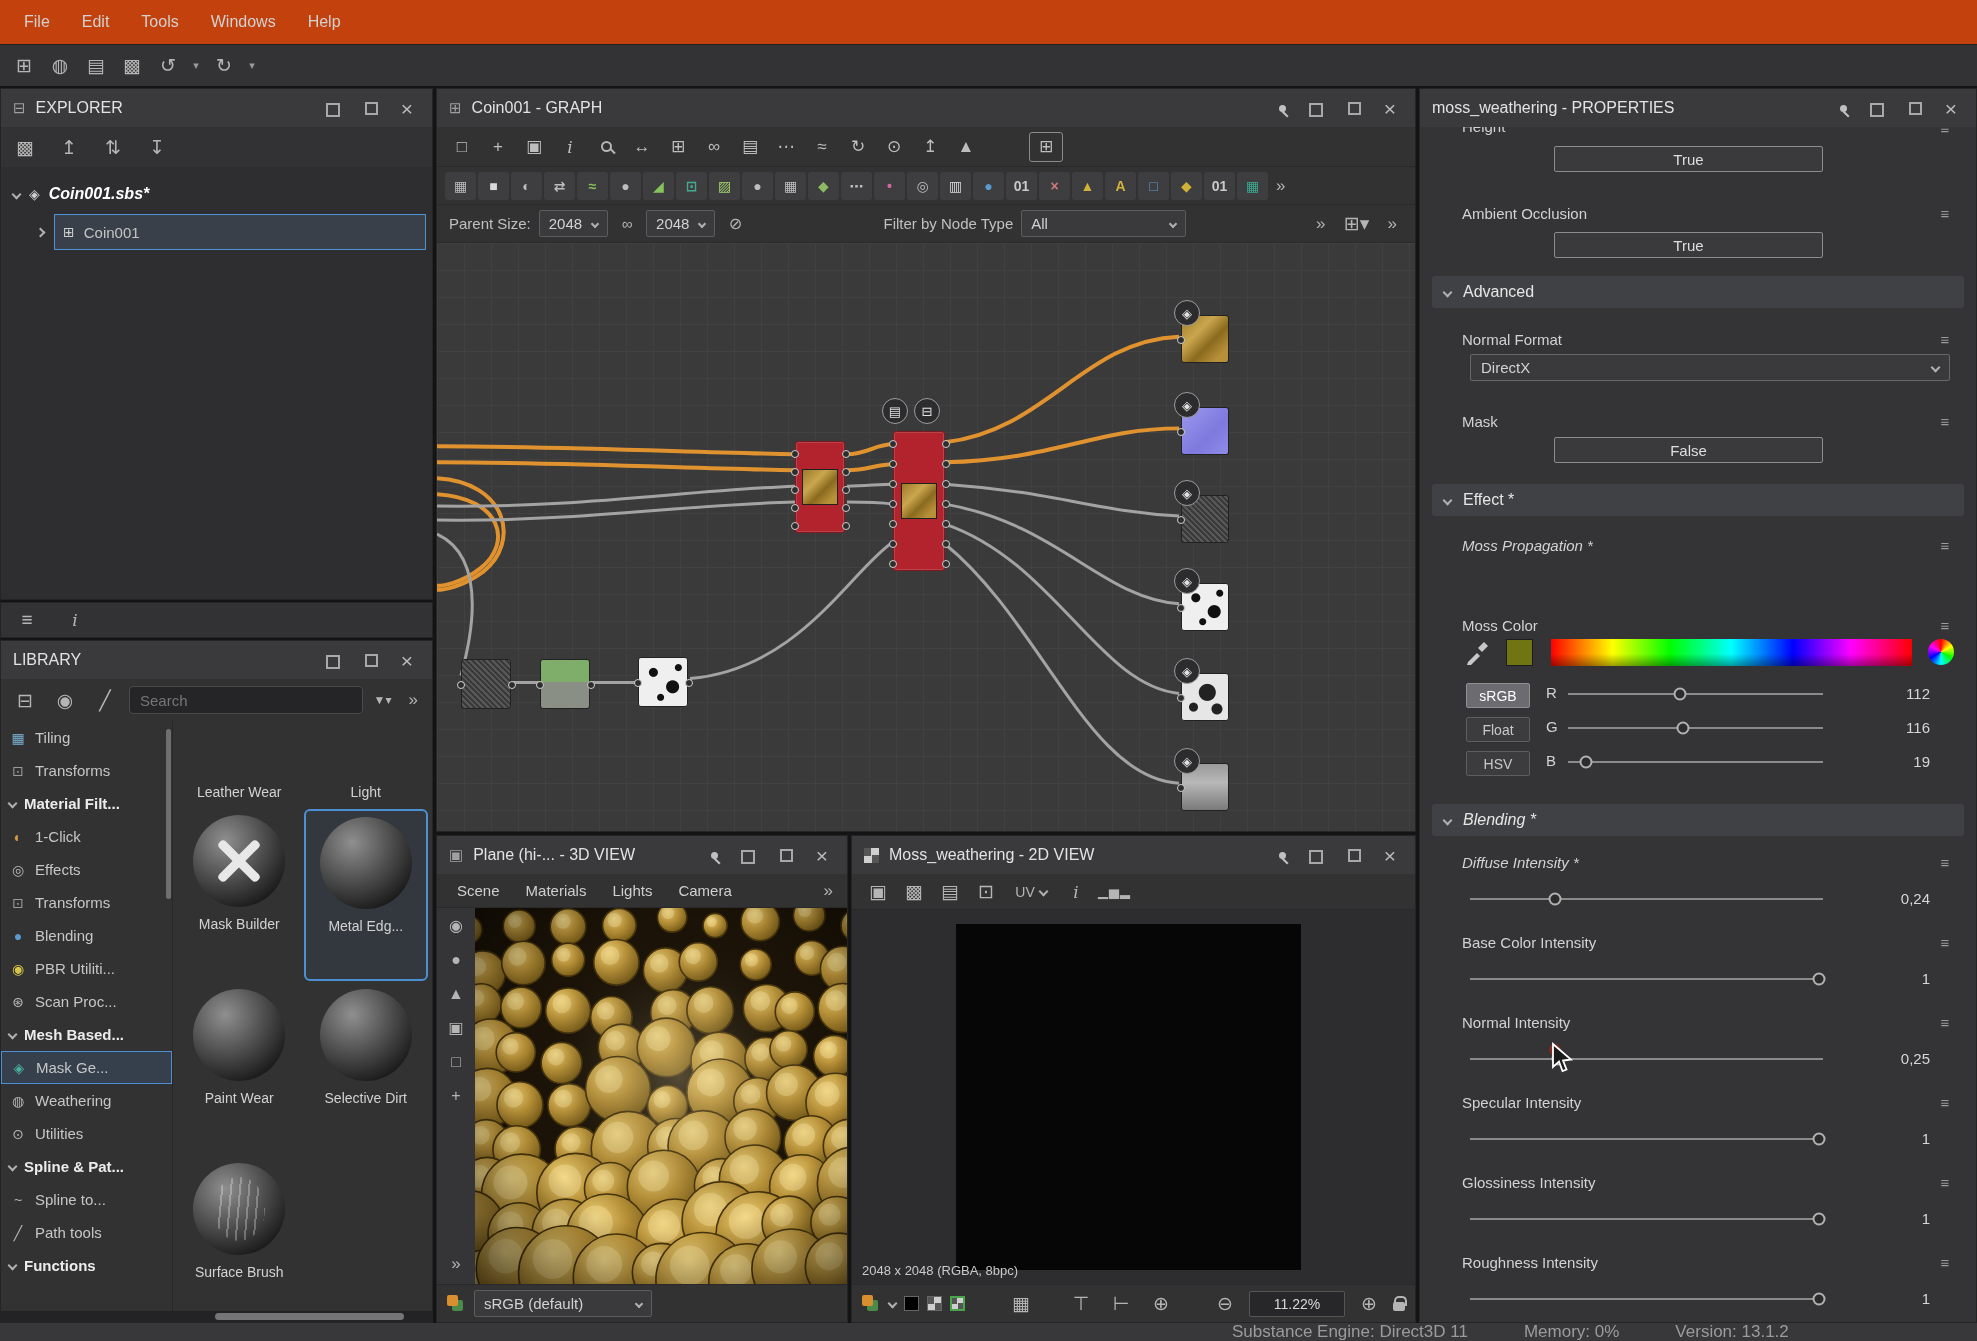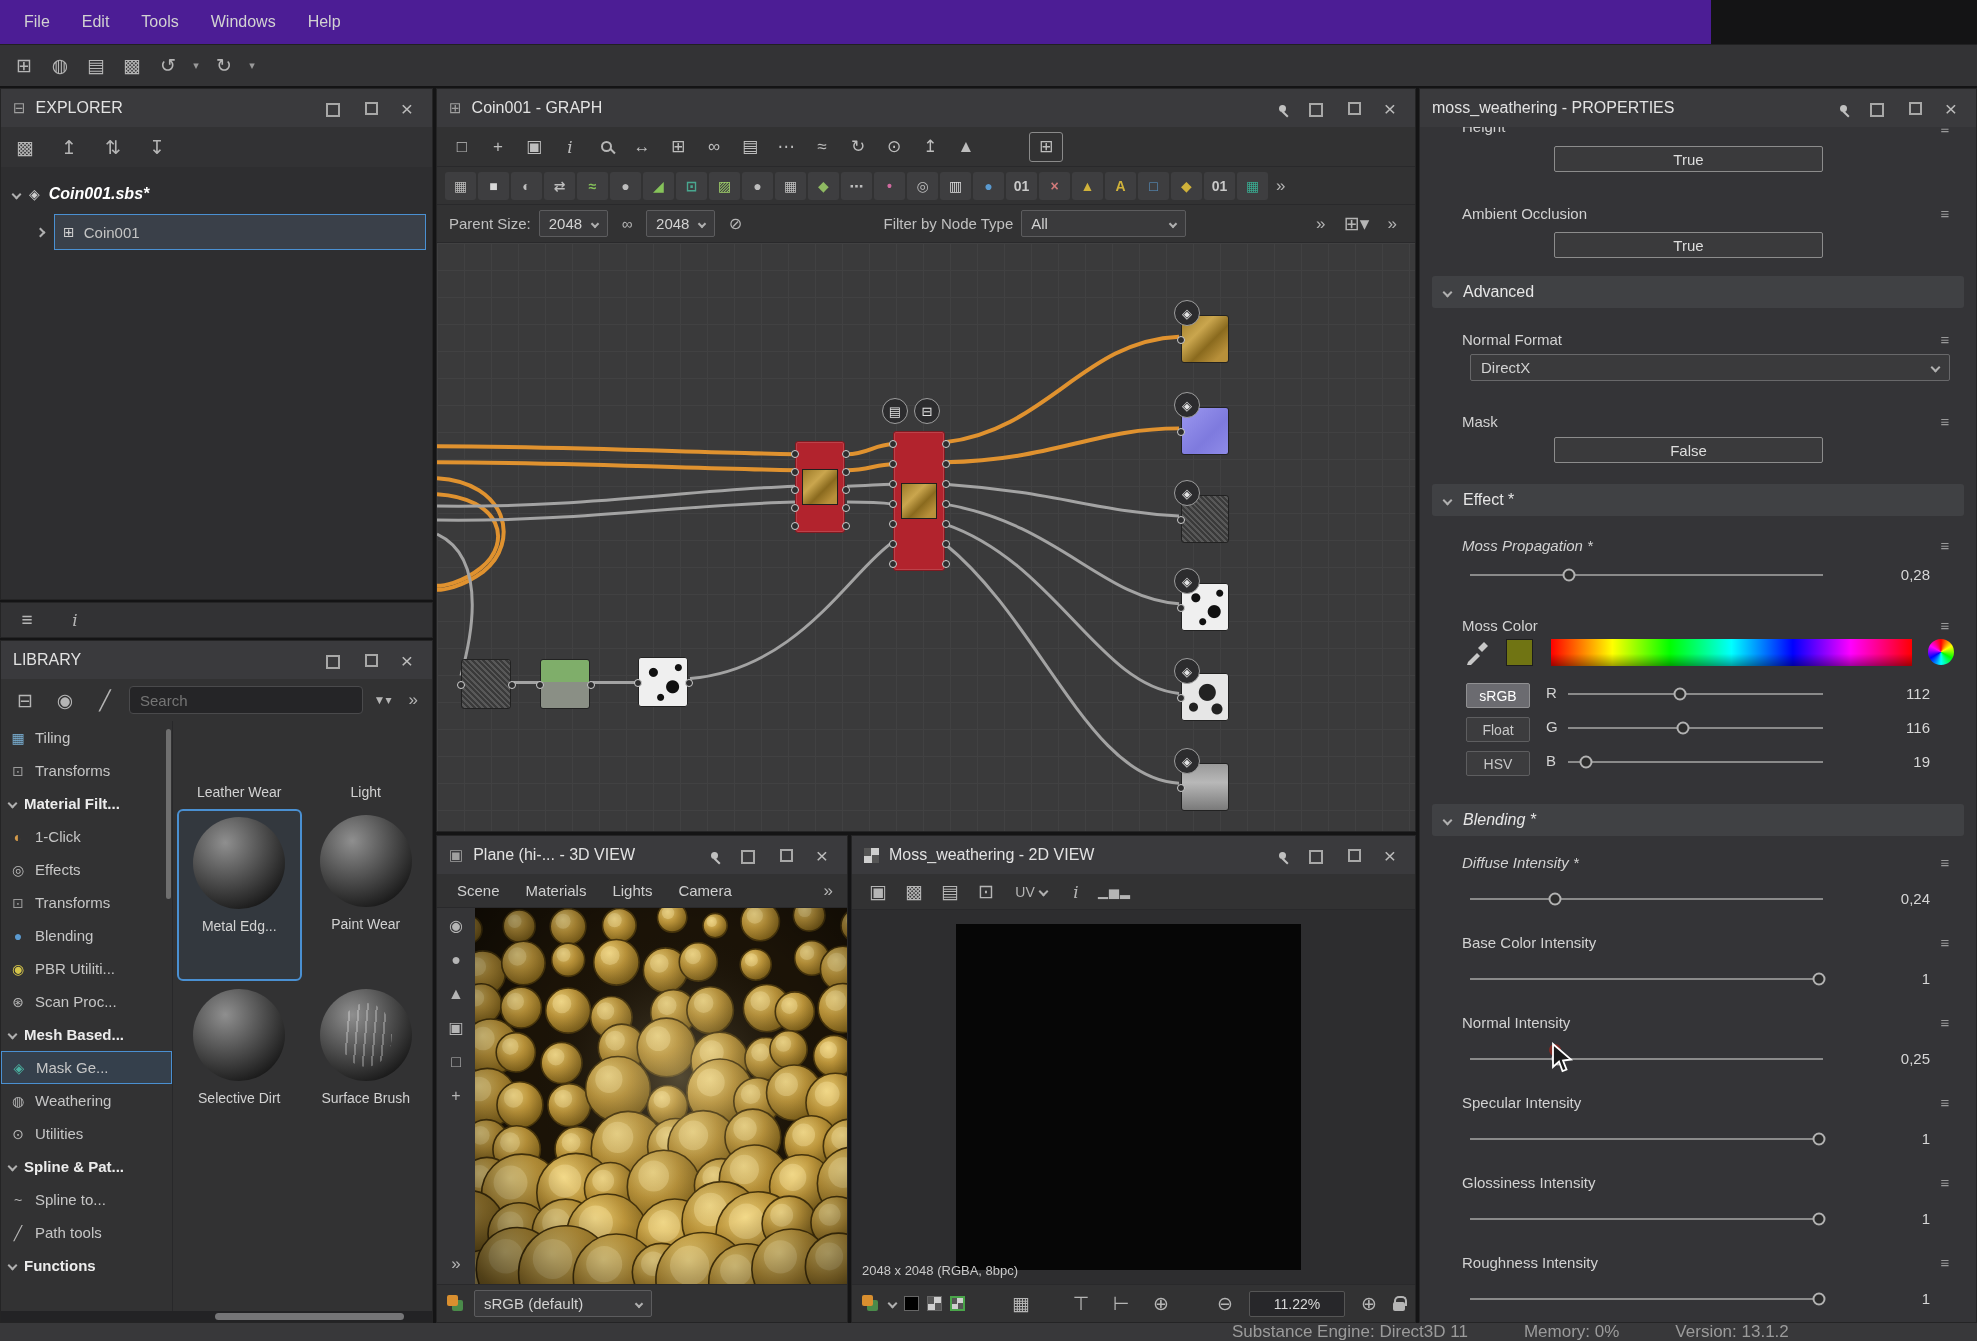--- a/index.html
+++ b/index.html
@@ -1,20 +1,20 @@
 <!DOCTYPE html>
 <html><head>
 <meta charset="utf-8">
 <style>
 *{box-sizing:border-box;margin:0;padding:0;font-family:"Liberation Sans","DejaVu Sans",sans-serif}
 html,body{width:1977px;height:1341px;overflow:hidden}
 body{background:#141415;color:#c4c4c4;font-size:15px;position:relative}
 
 
-#menubar{position:absolute;left:0;top:0;width:1711px;height:44px;background:#4c1d95;display:flex;align-items:center;padding:0 8px}
+#menubar{position:absolute;left:0;top:0;width:1977px;height:44px;background:#c2410c;display:flex;align-items:center;padding:0 8px}
 .menu-item{padding:8px 16px;color:#d2d2d2;font-size:16px}
 #maintoolbar{position:absolute;left:0;top:44px;width:1977px;height:42px;background:#333335;display:flex;align-items:center;gap:4px;padding:0 8px;border-top:1px solid #212122}
 .tbtn{min-width:32px;height:30px;display:flex;align-items:center;justify-content:center;color:#b5b5b5;font-size:19px;border-radius:3px}
 .tbtn.small{min-width:16px;font-size:11px;color:#9a9a9a}
 
 
 .panel{position:absolute;background:#323233;display:flex;flex-direction:column;border:1px solid #242425}
 .ptitle{height:38px;flex:none;background:#3a3a3d;display:flex;align-items:center;gap:10px;padding:0 12px;font-size:16px;color:#e2e2e2;white-space:nowrap}
 .ticon{color:#9f9f9f;font-size:15px}
 .spacer{flex:1}
@@ -312,20 +312,24 @@
           <span class="chev"></span>
           <span class="cat-label">Functions</span>
         </div>
       </div>
     <div class="lib-grid" id="lib-grid">
         <div class="lib-item cut">
           <div class="lib-label">Leather Wear</div>
         </div>
         <div class="lib-item cut">
           <div class="lib-label">Light</div>
+        </div>
+        <div class="lib-item">
+          <div class="thumb tools"></div>
+          <div class="lib-label">Mask Builder</div>
         </div>
         <div class="lib-item selected">
           <div class="thumb sphere"></div>
           <div class="lib-label">Metal Edg...</div>
         </div>
         <div class="lib-item">
           <div class="thumb sphere"></div>
           <div class="lib-label">Paint Wear</div>
         </div>
         <div class="lib-item">
@@ -884,25 +888,20 @@
     <div class="cwheel"></div>
 
     <div class="pmode active" style="top:556px">sRGB</div>
     <div class="pmode" style="top:590px">Float</div>
     <div class="pmode" style="top:624px">HSV</div>
 
     <div class="psection" style="top:677px">
       <span class="chev"></span>
       <span style="font-style:italic">Blending *</span>
     </div>
-  <div class="prow slider-row" style="top: 437px;">
-        <div class="ptrack" style="left: 50px; width: 353px;"></div>
-        <div class="pknob" style="left: 148.84px;"></div>
-        <span class="pvalue">0,28</span>
-      </div>
       <div class="prow" style="top: 556px;">
         <span class="rgb-label">R</span>
         <div class="ptrack rgbtrack"></div>
         <div class="pknob" style="left: 260.2px;"></div>
         <span class="pvalue">112</span>
       </div>
       <div class="prow" style="top: 590px;">
         <span class="rgb-label">G</span>
         <div class="ptrack rgbtrack"></div>
         <div class="pknob" style="left: 262.75px;"></div>

